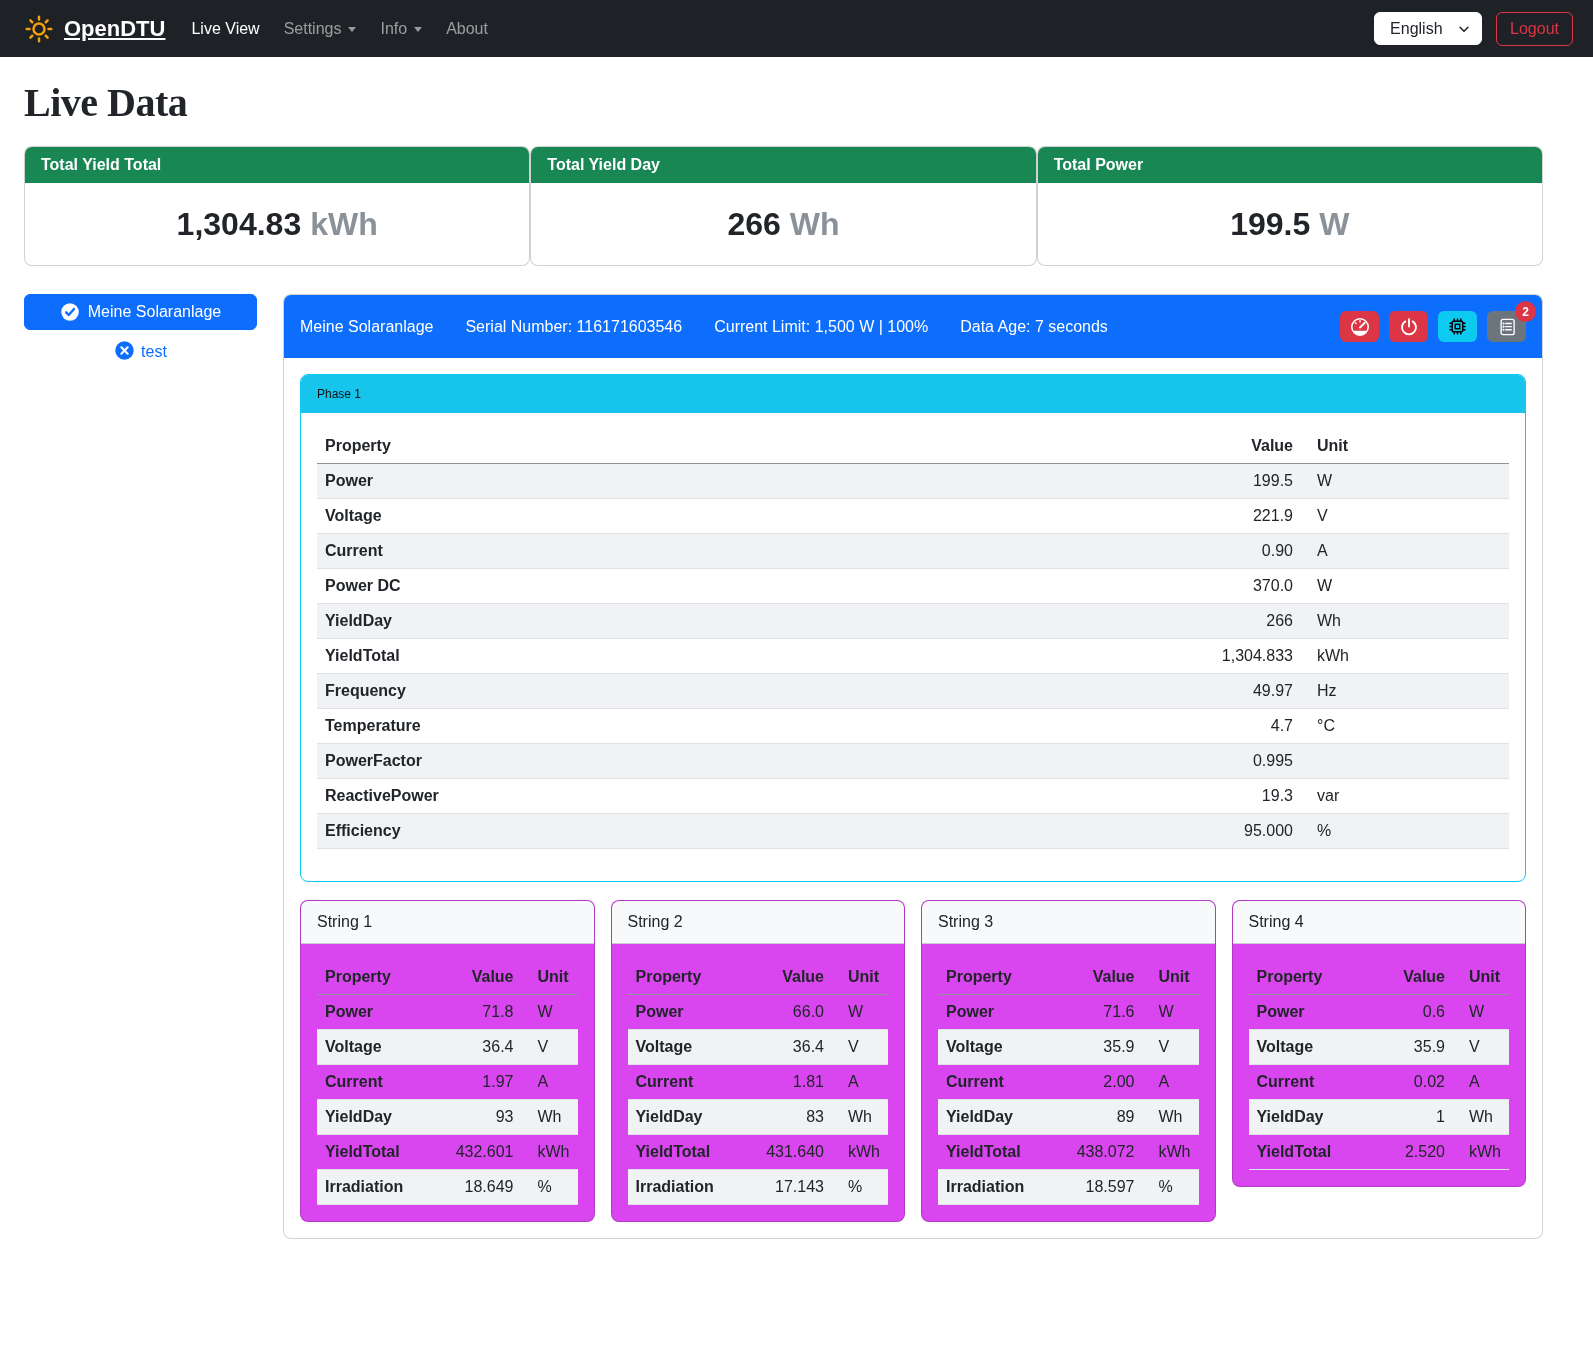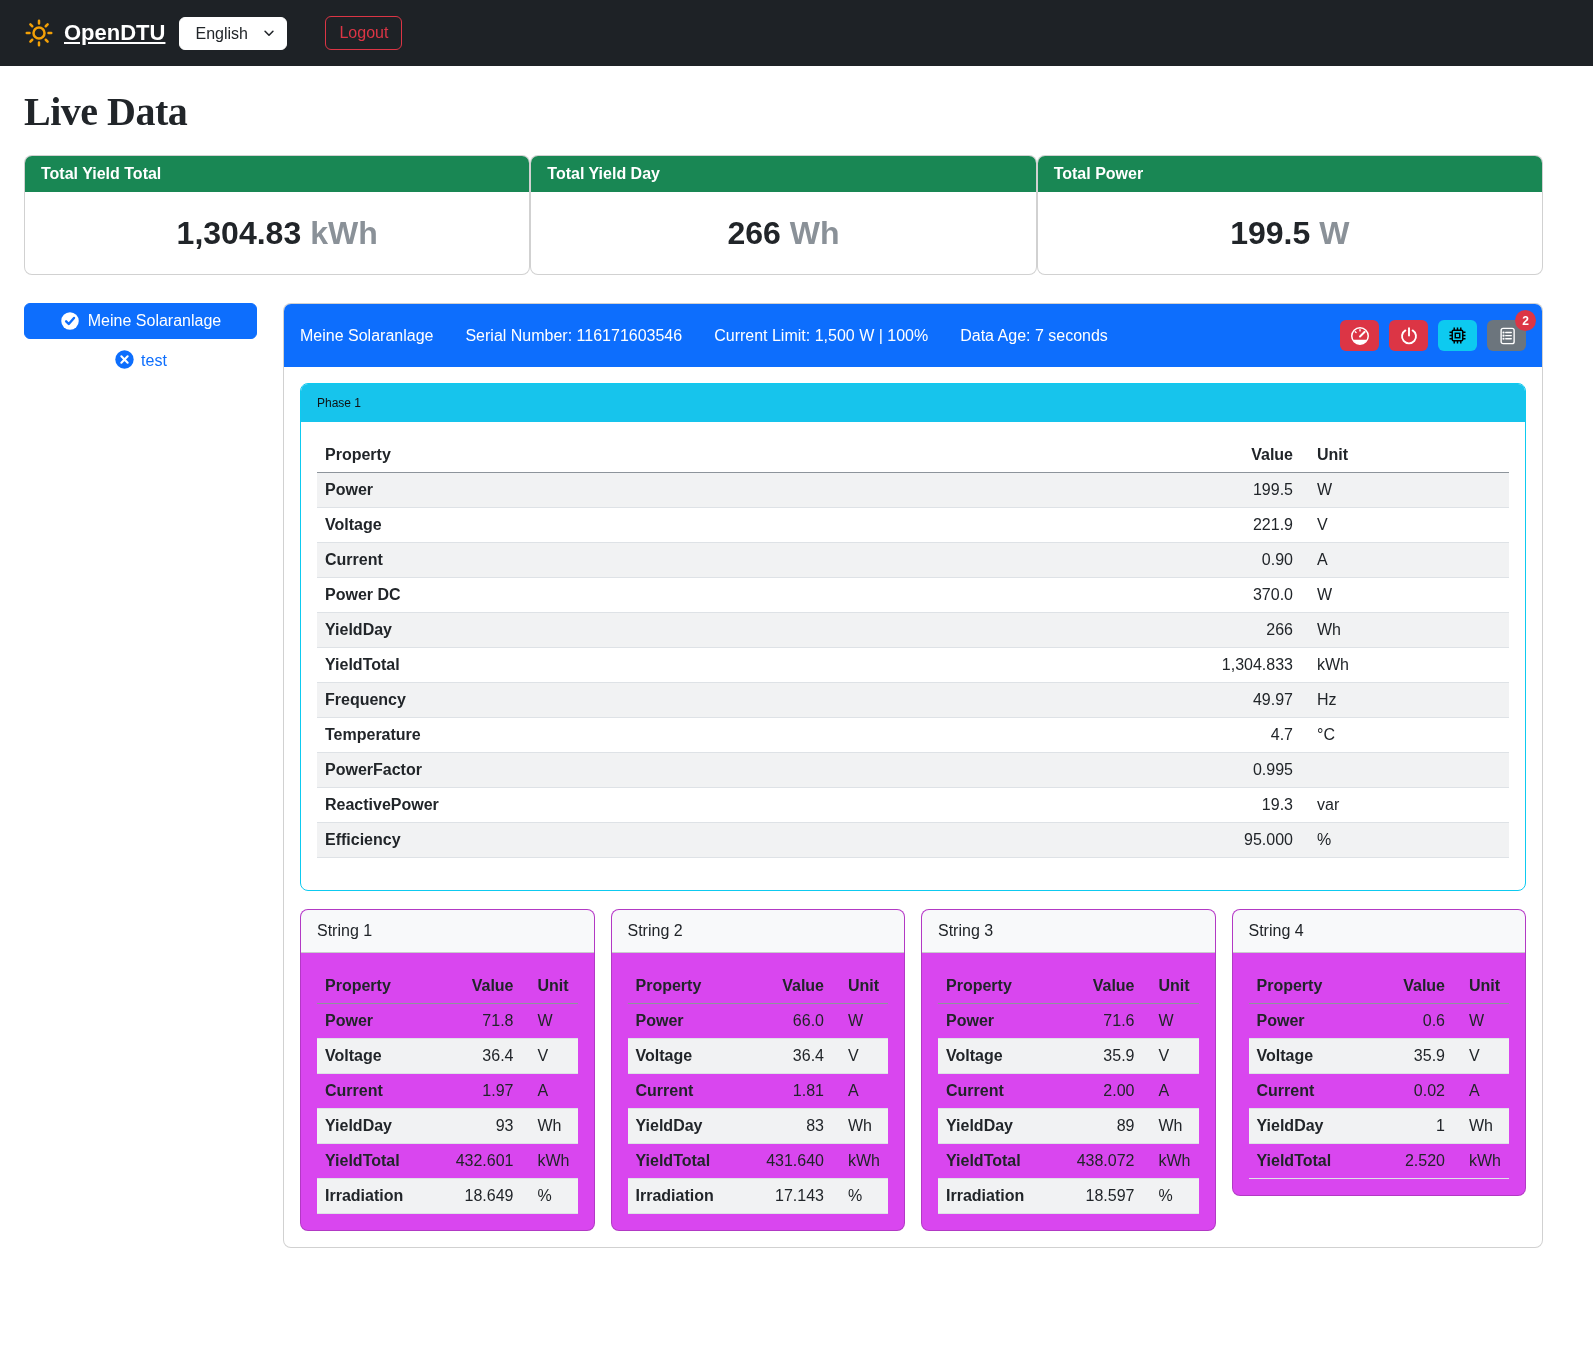--- a/index.html
+++ b/index.html
@@ -8,21 +8,21 @@
     font-family: "Liberation Sans", sans-serif;
     color: #212529;
     background: #fff;
     min-width: 1593px;
   }
   button { font-family: inherit; cursor: pointer; }
 
   
   .navbar {
     background: #1e2226;
-    height: 66px;
+    height: 57px;
     display: flex;
     align-items: center;
     padding: 0 20px 0 24px;
   }
   .brand { display:flex; align-items:center; gap:10px; color:#fff; font-size:22px; font-weight:700; margin-right:14px; }
   .nav-links { display:flex; align-items:center; flex:1; }
   .nav-link {
     color: rgba(255,255,255,.55);
     padding: 8px 12px;
     font-size: 16px;
@@ -33,21 +33,21 @@
   .nav-link.active { color:#fff; }
   .caret { width:0; height:0; border-left:4.5px solid transparent; border-right:4.5px solid transparent; border-top:5px solid currentColor; margin-top:2px; }
   .nav-right { display:flex; gap:14px; align-items:center; }
   .lang-wrap { position:relative; }
   select.lang {
     appearance:none; -webkit-appearance:none;
     background:#fff; border:1px solid #fff; border-radius:6px;
     padding:7px 38px 7px 15px; font-size:16px; color:#212529; font-family:inherit;
   }
   .lang-chevron { position:absolute; right:11px; top:50%; transform:translateY(-50%); pointer-events:none; display:flex; }
-  .logout-btn { background:transparent; border:1px solid #dc3545; color:#dc3545; border-radius:6px; padding:7px 13px; font-size:16px;margin-left:24px; }
+  .logout-btn { background:transparent; border:1px solid #dc3545; color:#dc3545; border-radius:6px; padding:7px 13px; font-size:16px; }
 
   
   .container { padding: 14px 50px 24px 24px; }
   .page-title { font-size:40px; font-weight:700; margin:8px 0 20px; letter-spacing:-0.5px;font-family:Liberation Serif, serif; }
 
   .summary-row { display:flex; margin-bottom:28px; }
   .summary-card { flex:1; border:1px solid rgba(0,0,0,.18); border-radius:8px; background:#fff; }
   .summary-hd { background:#198754; color:#fff; padding:9px 16px; font-size:16px; font-weight:600; border-radius:7px 7px 0 0; }
   .summary-bd { padding:22px 16px; text-align:center; font-size:32px; line-height:1.2; }
   .summary-bd .num { font-weight:600; color:#212529; }
@@ -113,20 +113,36 @@
 <nav class="navbar">
   <a class="brand" href="#">
     <span style="display:flex;">
       <svg viewBox="0 0 24 24" width="30" height="30" fill="none" stroke="#f2a007" stroke-width="2" stroke-linecap="round">
         <circle cx="12" cy="12" r="4.4"></circle>
         <path d="M12 2.2V4.4 M12 19.6V21.8 M2.2 12H4.4 M19.6 12H21.8 M5.1 5.1L6.6 6.6 M17.4 17.4L18.9 18.9 M18.9 5.1L17.4 6.6 M6.6 17.4L5.1 18.9"></path>
       </svg>
     </span>
     <span>OpenDTU</span>
   </a>
+  <div class="nav-links">
+    <a class="nav-link active" href="#">
+      <span>Live View</span>
+    </a>
+    <a class="nav-link" href="#">
+      <span>Settings</span>
+      <span class="caret"></span>
+    </a>
+    <a class="nav-link" href="#">
+      <span>Info</span>
+      <span class="caret"></span>
+    </a>
+    <a class="nav-link" href="#">
+      <span>About</span>
+    </a>
+  </div>
   <div class="nav-right">
     <div class="lang-wrap">
       <select class="lang">
         <option>English</option>
       </select>
       <span class="lang-chevron">
         <svg viewBox="0 0 16 16" width="14" height="14">
             <path d="M3.5 6 L8 10.5 L12.5 6" stroke="#212529" stroke-width="1.8" fill="none" stroke-linecap="round" stroke-linejoin="round"></path>
           </svg>
       </span>

